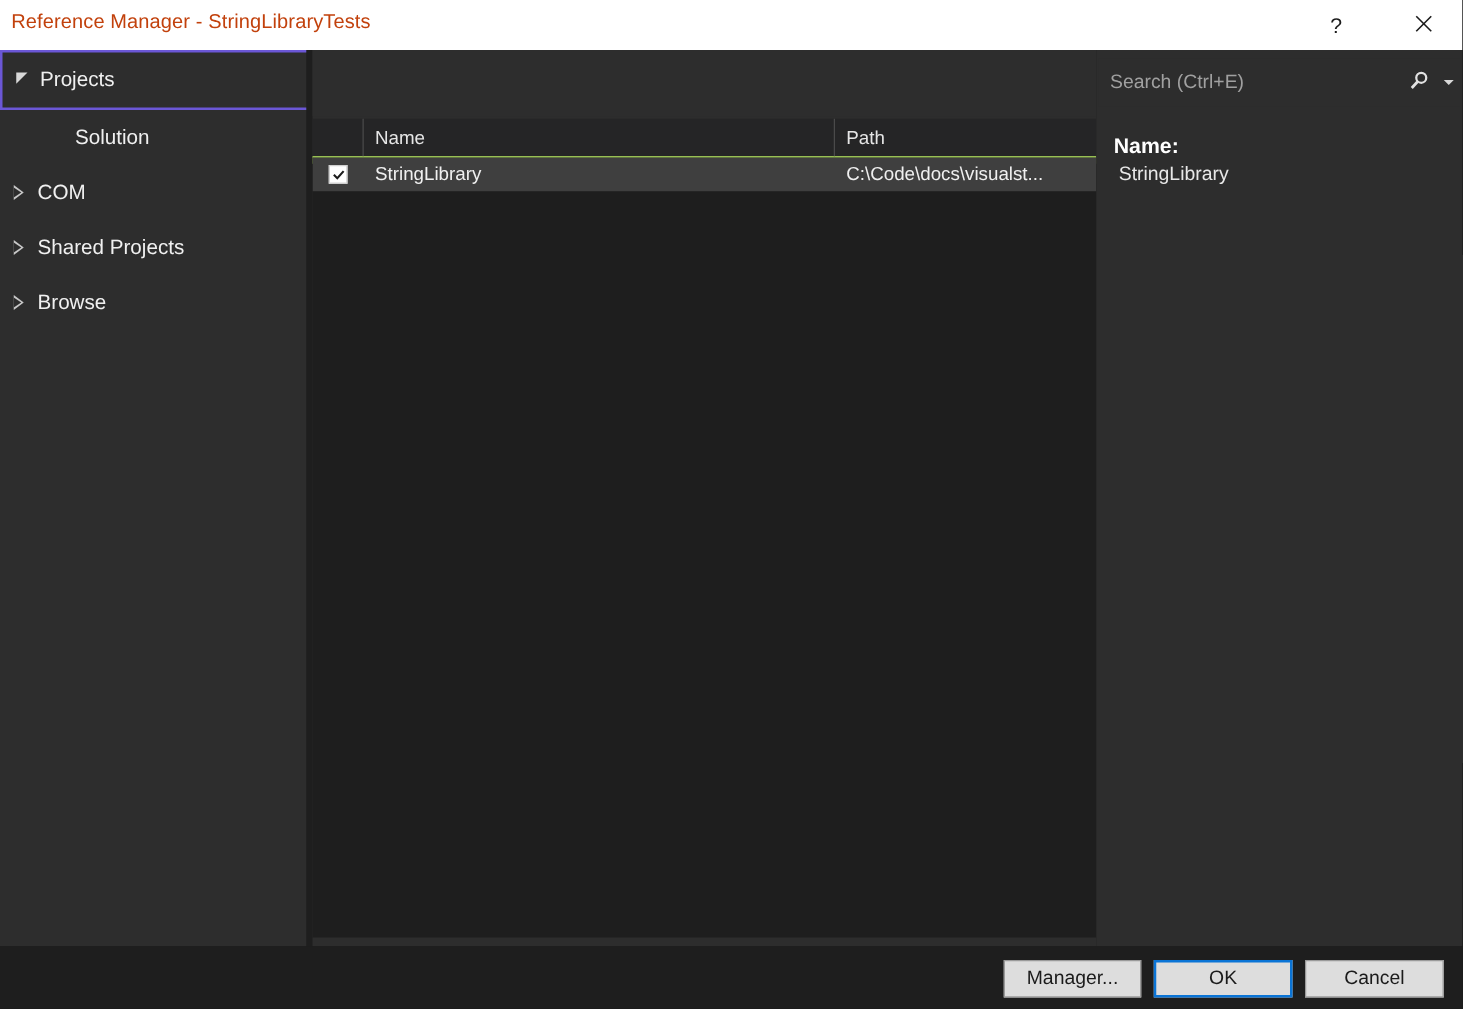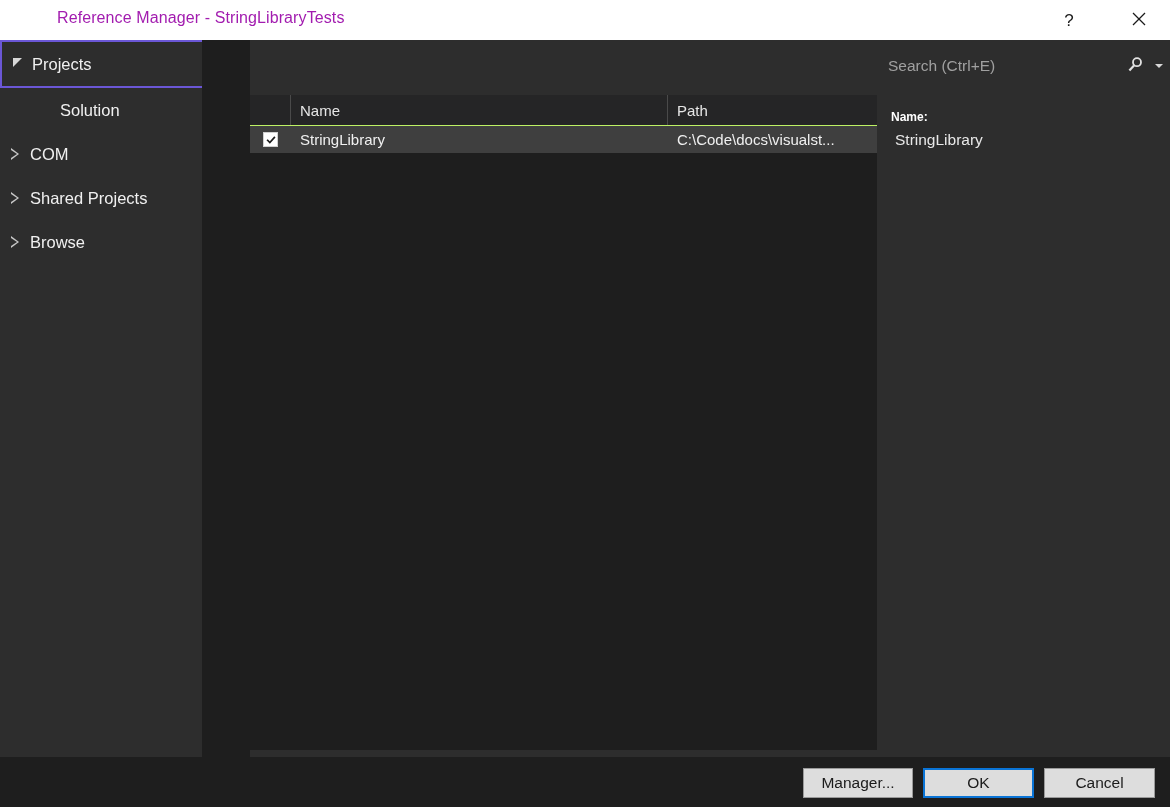--- a/index.html
+++ b/index.html
@@ -30,24 +30,23 @@
     height: 40px;
     background: #ffffff;
     display: flex;
     align-items: center;
   }
   .titlebar-text {
     position: absolute;
     left: 9px;
     top: 9px;
     font-size: 16px;
-    color: #a21caf;
+    color: #c2410c;
     letter-spacing: 0.1px;
     white-space: nowrap;
-    margin-left: 48px;
   }
   .title-btn {
     position: absolute;
     top: 0;
     height: 40px;
     width: 46px;
     display: flex;
     align-items: center;
     justify-content: center;
     color: #1b1b1b;
@@ -63,21 +62,21 @@
     line-height: 1;
     color: #1b1b1b;
     font-family: "Liberation Sans", sans-serif;
   }
 
   
   .sidebar {
     position: absolute;
     left: 0;
     top: 40px;
-    width: 202px;
+    width: 245px;
     height: 717px;
     background: #2d2d2d;
     overflow: hidden;
   }
   .tree-item {
     position: relative;
     display: flex;
     align-items: center;
     height: 44px;
     box-sizing: border-box;
@@ -278,21 +277,21 @@
     border-top: 4.5px solid #d8d8d8;
   }
 
   .detail-block {
     position: absolute;
     left: 14px;
     top: 66px;
     width: 270px;
   }
   .detail-label {
-    font-size: 12px;
+    font-size: 17px;
     font-weight: bold;
     color: #ffffff;
     line-height: 22px;
   }
   .detail-value {
     font-size: 15.5px;
     color: #e8e8e8;
     line-height: 24px;
     padding-left: 4px;
   }

